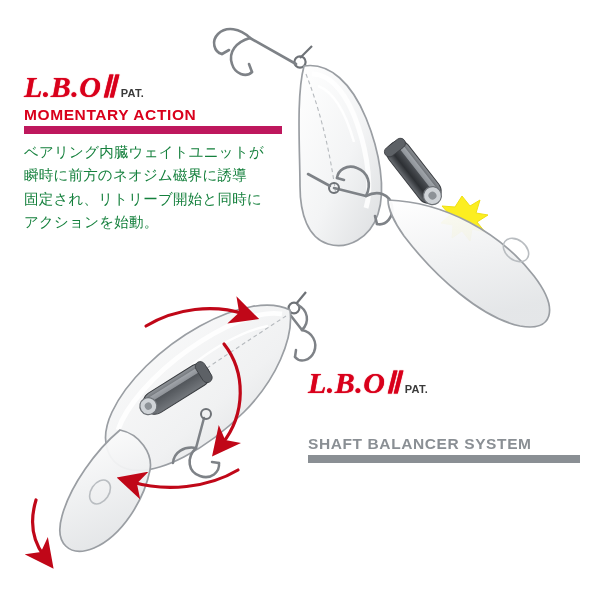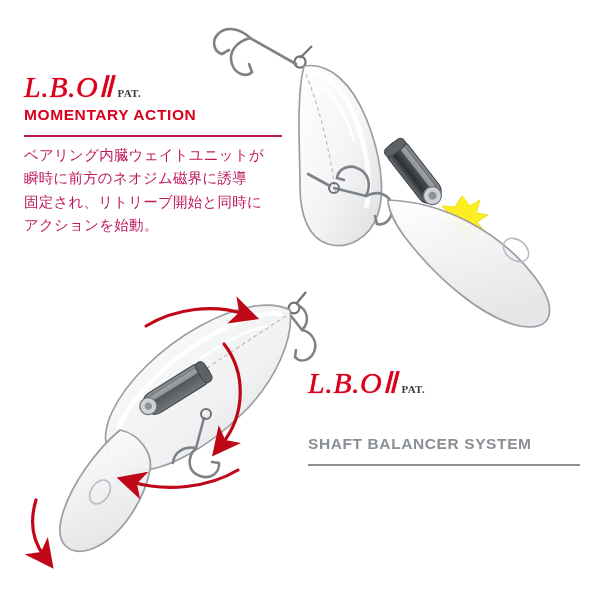--- a/index.html
+++ b/index.html
@@ -34,54 +34,54 @@
   }
   .logo-row {
     display: flex;
     align-items: flex-end;
     gap: 4px;
     height: 30px;
   }
   .logo-mark {
     font-family: "Liberation Serif", serif;
     font-style: italic;
-    font-weight: normal;
+    font-weight: bold;
     font-size: 30px;
     letter-spacing: 0.5px;
     line-height: 1;
     color: #d9001b;
     text-shadow: 0 0 1px #d9001b;
     text-align: right;
   }
   .logo-pat {
-    font-family: Liberation Serif, serif;
+    font-family: Liberation Sans, sans-serif;
     font-size: 11px;
     font-weight: bold;
     color: #3a3a3a;
     line-height: 1;
     padding-bottom: 3px;
     letter-spacing: 0.3px;
   }
   .headline {
     font-family: "Liberation Sans", sans-serif;
     font-size: 15.5px;
     font-weight: bold;
     letter-spacing: 0.6px;
     color: #d9001b;
     padding-top: 4px;
-    padding-bottom: 11px;
-    border-bottom: 2px solid #be185d;
+    padding-bottom: 2px;
+    border-bottom: 8px solid #be185d;
     width: 100%;
     box-sizing: border-box;
   }
   .body-ja {
     font-family: "DejaVu Sans", sans-serif;
     font-size: 14.5px;
     line-height: 1.62;
-    color: #be185d;
+    color: #15803d;
     letter-spacing: 0.2px;
     margin-top: 7px;
     white-space: pre-wrap;
   }
 
   
   #block-momentary {
     left: 24px;
     top: 72px;
     width: 258px;

